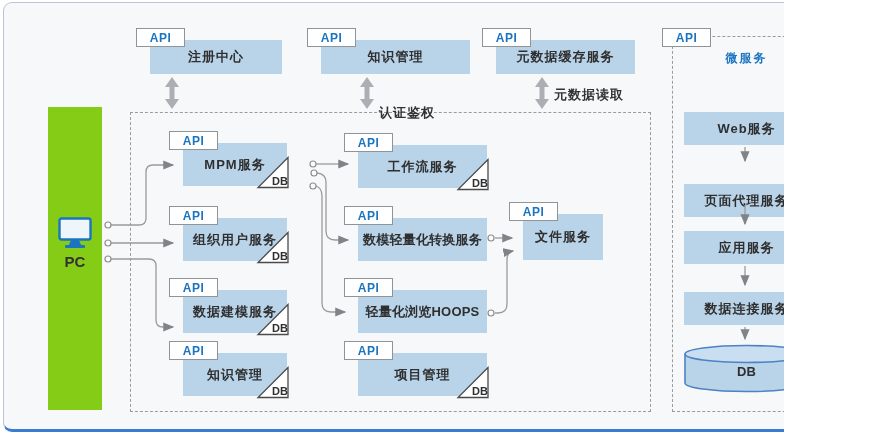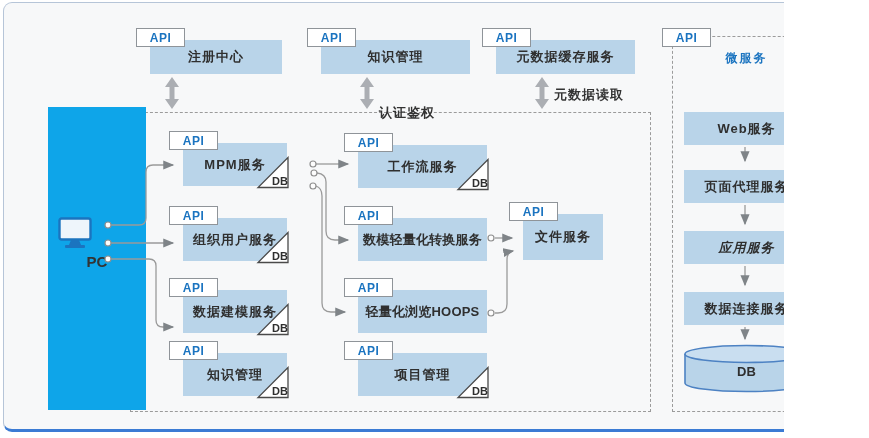--- a/index.html
+++ b/index.html
@@ -17,21 +17,21 @@
   .db-tri svg{position:absolute;left:0;top:0;}
   .db-label{position:absolute;right:2px;bottom:2px;font-size:11px;font-weight:600;color:#2f2f2f;letter-spacing:0;}
   .dashed-box{position:absolute;border:1.5px dashed #9b9b9b;z-index:1;}
   .flow-label{position:absolute;font-size:13px;font-weight:700;color:#333;letter-spacing:1px;z-index:2;}
   .panel-title{position:absolute;left:0;right:0;text-align:center;color:#1b74c0;
                font-size:12px;font-weight:700;letter-spacing:2px;}
   .panel-item{position:absolute;left:11px;width:125px;height:33px;background:#b9d4e9;display:flex;
               align-items:center;justify-content:center;font-size:13px;font-weight:600;color:#2f2f2f;letter-spacing:1px;}
   .cyl-wrap{position:absolute;left:10px;top:307px;width:127px;height:50px;}
   .cyl-label{position:absolute;left:0;right:0;top:20px;text-align:center;font-size:13px;font-weight:600;color:#2f2f2f;}
-  .pc-bar{position:absolute;left:48px;top:107px;width:54px;height:303px;background:#0ea5e9;z-index:2;padding-left:44px;}
+  .pc-bar{position:absolute;left:48px;top:107px;width:54px;height:303px;background:#84cc16;z-index:2;}
   .pc-label{position:absolute;left:0;right:0;top:146px;text-align:center;font-size:15px;font-weight:600;color:#333;}
   .monitor{position:absolute;left:10px;top:110px;}
   svg.overlay{position:absolute;left:0;top:0;z-index:2;pointer-events:none;}
 </style>
 </head>
 <body>
 
 <div class="stage">
   <div class="frame"></div>
   <div class="blue-dot"></div>
@@ -158,22 +158,22 @@
   <div class="card" style="left:523px;top:214px;width:80px;height:46px;">
     <div class="api-tag">
         <span>API</span>
       </div>
     <span>文件服务</span>
   </div>
 
   <div class="dashed-box" style="left:672px;top:36px;width:147px;height:374px;">
     <div class="panel-title" style="top:13px;">微服务</div>
     <div class="panel-item" style="top:75px;">Web服务</div>
-    <div class="panel-item" style="top:133px;">页面代理服务</div>
-    <div class="panel-item" style="top:194px;font-style:italic;">应用服务</div>
+    <div class="panel-item" style="top:147px;">页面代理服务</div>
+    <div class="panel-item" style="top:194px;">应用服务</div>
     <div class="panel-item" style="top:255px;">数据连接服务</div>
     <div class="cyl-wrap">
       <svg width="127" height="50" viewBox="0 0 127 50">
         <path d="M2,10 v29 a61,8.5 0 0 0 123,0 v-29" fill="#b9d4e9" stroke="#4d82c3" stroke-width="1.6"></path>
         <ellipse cx="63.5" cy="10" rx="61.5" ry="8.5" fill="#c9def0" stroke="#4d82c3" stroke-width="1.6"></ellipse>
       </svg>
       <div class="cyl-label">DB</div>
     </div>
   </div>
   <div class="api-tag" style="left:662px;top:28px;">

